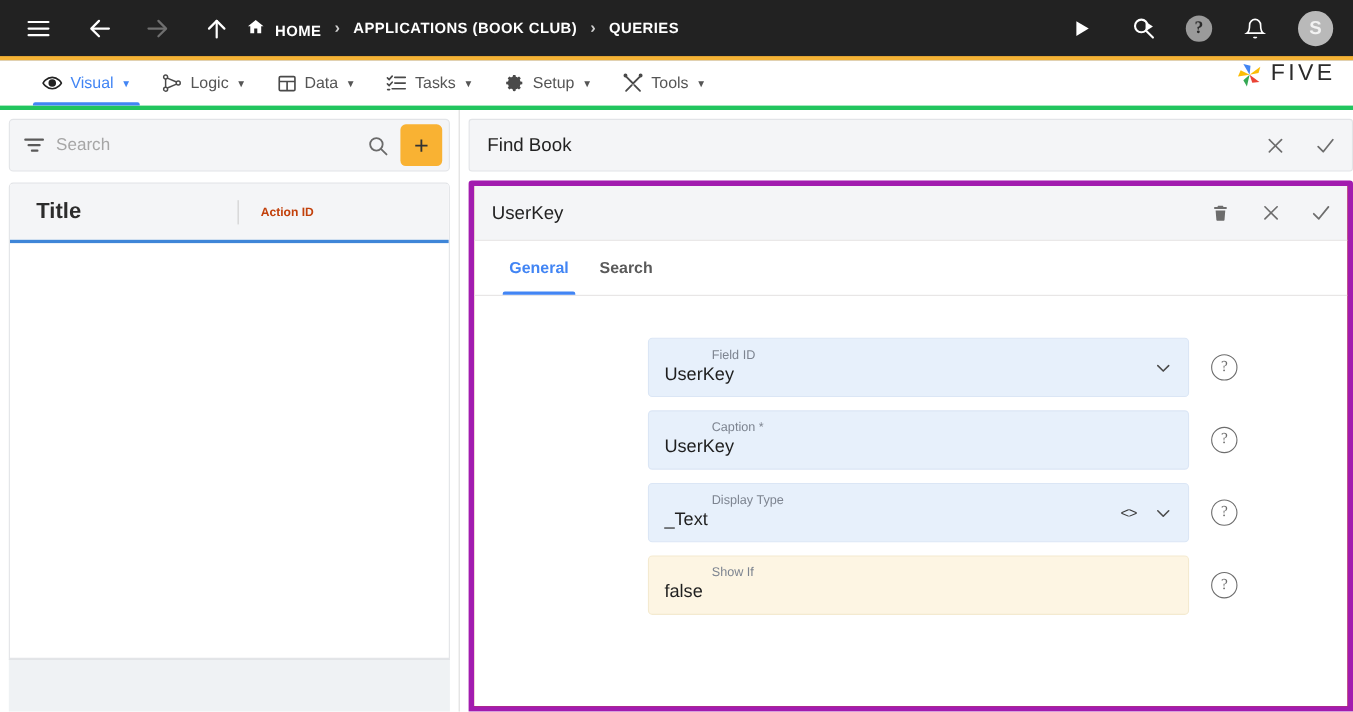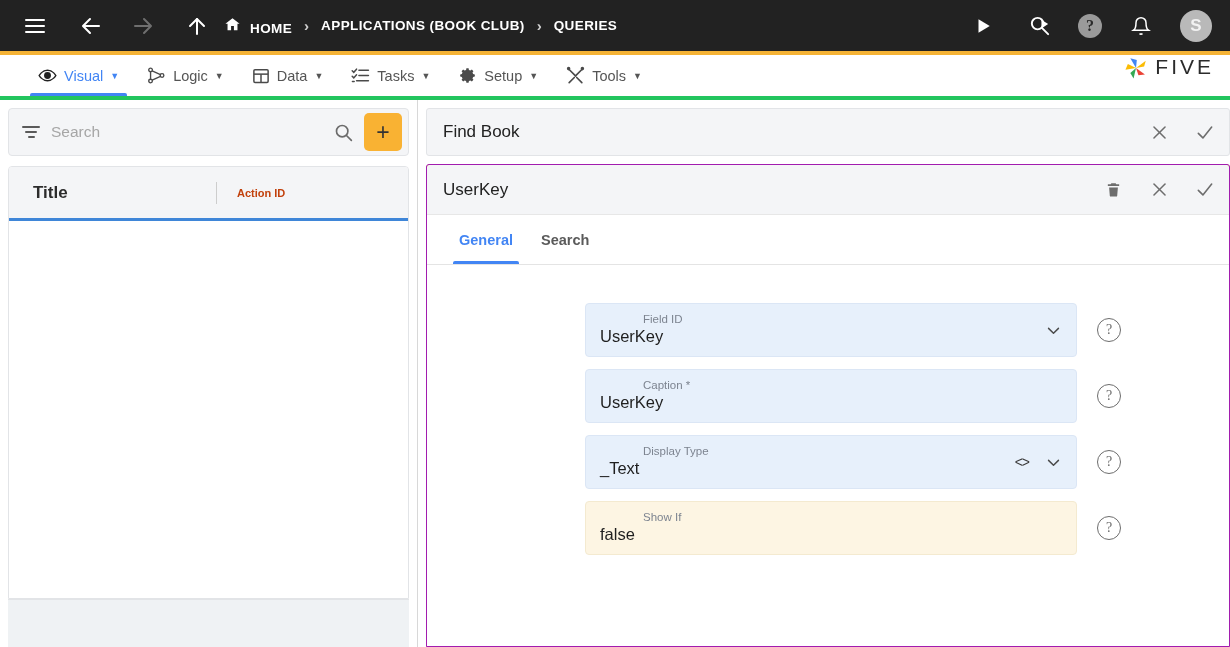--- a/index.html
+++ b/index.html
@@ -133,21 +133,21 @@
     overflow: hidden;
     background: #ffffff;
   }
   .list-head {
     height: 54px; flex: none;
     background: #f4f5f7;
     display: flex; align-items: center;
     border-bottom: 3px solid #3f86d8;
     padding: 0 2px;
   }
-  .col-title { width: 205px; padding-left: 22px; font-size: 17px; font-weight: bold; color: #2c2c2c; }
+  .col-title { width: 205px; padding-left: 22px; font-size: 20px; font-weight: bold; color: #2c2c2c; }
   .col-sep { width: 1px; height: 22px; background: #cdcdcd; }
   .col-action { padding-left: 20px; font-size: 11px; font-weight: bold; color: #c2410c; }
   .list-body {
     flex: 1; background: #fff;
     display: flex; justify-content: center;
     padding-top: 28px;
   }
   .no-rows { font-size: 15px; color: #555555; }
   .list-footer { height: 48px; flex:none; background: #eff2f4; border-top:1px solid #e2e4e7;}
 
@@ -166,21 +166,21 @@
     border-radius: 3px;
     display: flex; align-items: center;
     padding: 0 14px 0 16px;
   }
   .panel-title { font-size: 17px; color: #222222; }
   .panel-actions { margin-left: auto; display: flex; align-items: center; gap: 26px; color: #6d6d6d; }
   .act { width: 20px; height: 20px; display:flex; align-items:center; justify-content:center; cursor:pointer; }
   .inner-card {
     margin-top: 8px;
     flex: 1;
-    border: 1px solid #a21caf;
+    border: 5px solid #a21caf;
     border-radius: 3px 3px 0 0;
     display: flex; flex-direction: column;
     overflow: hidden;
     background: #b91c1c;
   }
   .inner-bar {
     height: 50px; flex:none;
     background: #f4f5f7;
     border-bottom: 1px solid #e7e7e7;
     display: flex; align-items: center;

